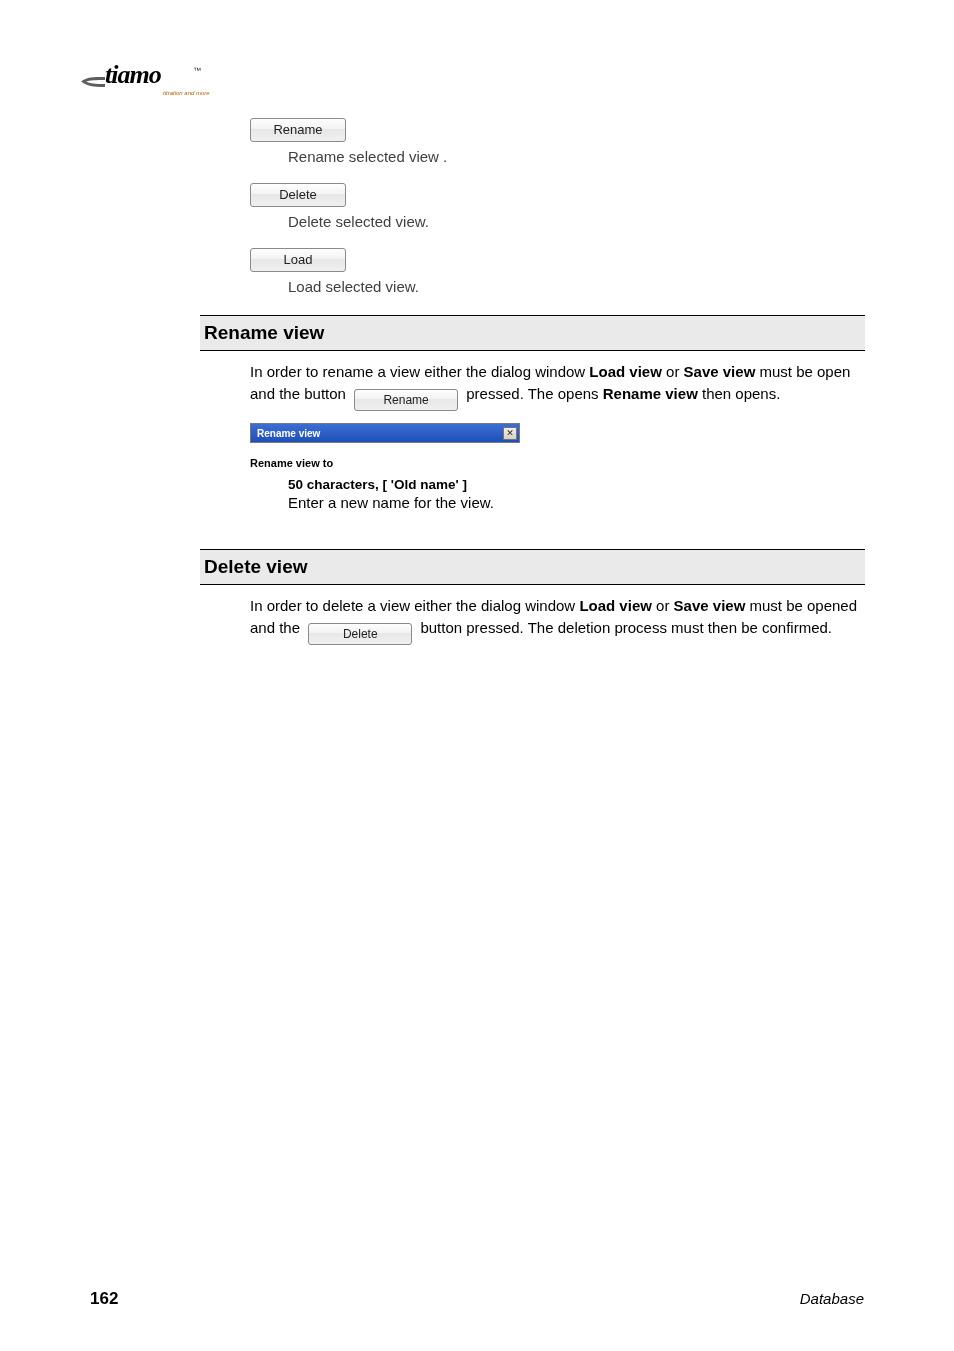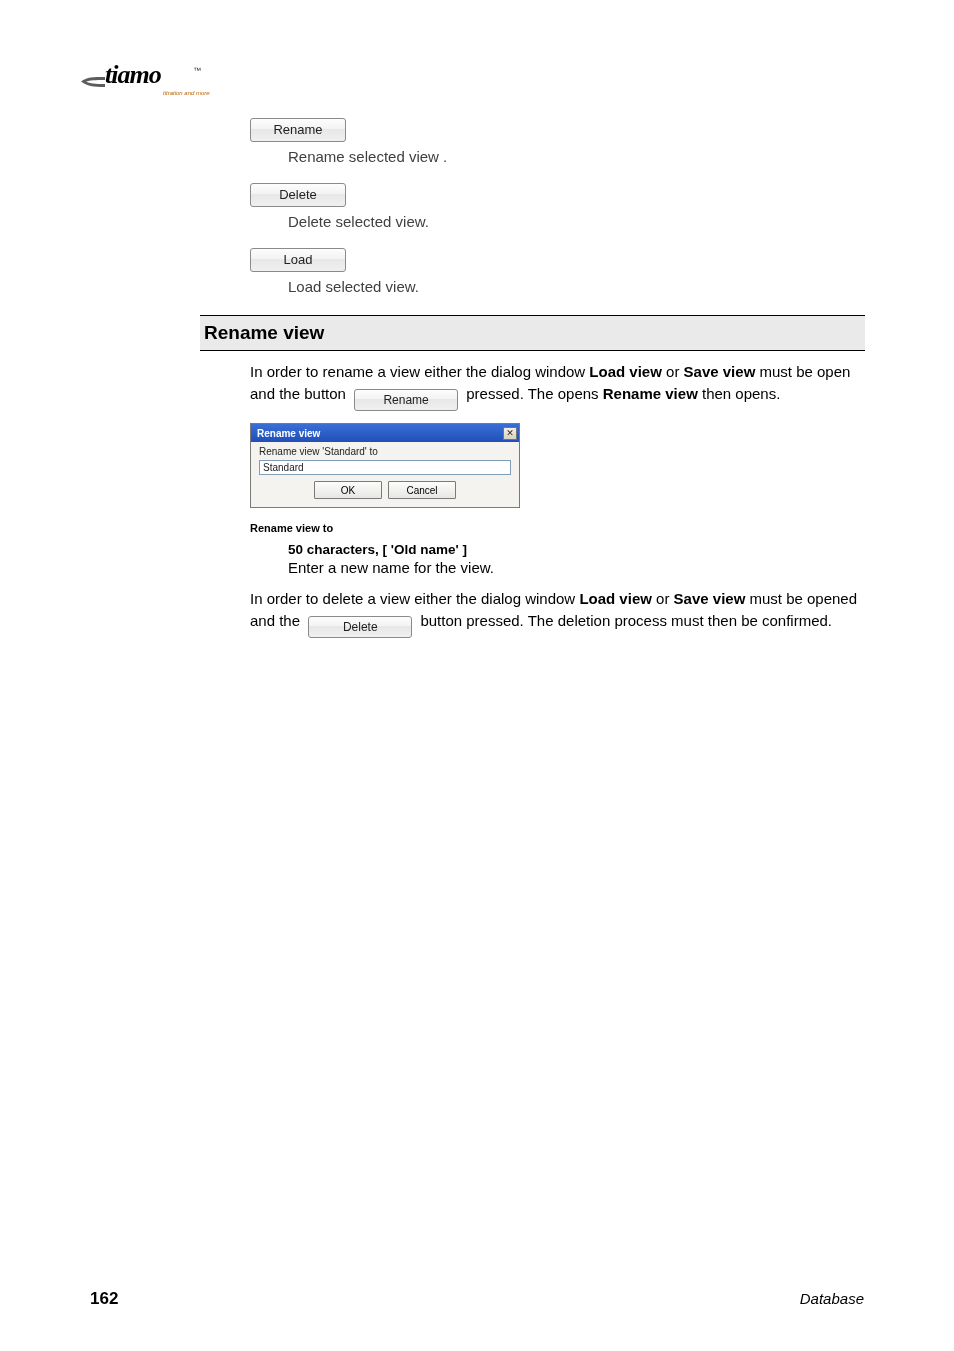--- a/index.html
+++ b/index.html
@@ -261,36 +261,29 @@
 
     <div class="body-text">
       <span>In order to rename a view either the dialog window </span><span class="bold">Load view</span><span> or </span><span class="bold">Save view</span><span> must be open and the button </span><span class="win-btn-inline">Rename</span><span> pressed. The opens </span><span class="bold">Rename view</span><span> then opens.</span>
     </div>
 
     <div class="dialog">
       <div class="dialog-titlebar">
         <span class="dialog-title">Rename view</span>
         <span class="dialog-close">✕</span>
       </div>
-      <div class="dialog-body">
-        <div class="dialog-label">Rename view 'Standard' to</div>
-        <input class="dialog-input" type="text" value="Standard" style="">
-        <div class="dialog-btn-row">
-          <button class="dialog-btn">OK</button>
-          <button class="dialog-btn">Cancel</button>
-        </div>
-      </div>
     </div>
 
     <div class="param-block">
       <div class="param-heading">Rename view to</div>
       <div class="param-sub">50 characters, [ 'Old name' ]</div>
       <div class="param-desc">Enter a new name for the view.</div>
     </div>
 
+    <div class="section-head">Delete view</div>
 
     <div class="body-text">
       <span>In order to delete a view either the dialog window </span><span class="bold">Load view</span><span> or </span><span class="bold">Save view</span><span> must be opened and the </span><span class="win-btn-inline">Delete</span><span> button pressed. The deletion process must then be confirmed.</span>
     </div>
 
   </div>
 
   <div class="footer">
     <span class="page-num">162</span>
     <span class="footer-right">Database</span>

